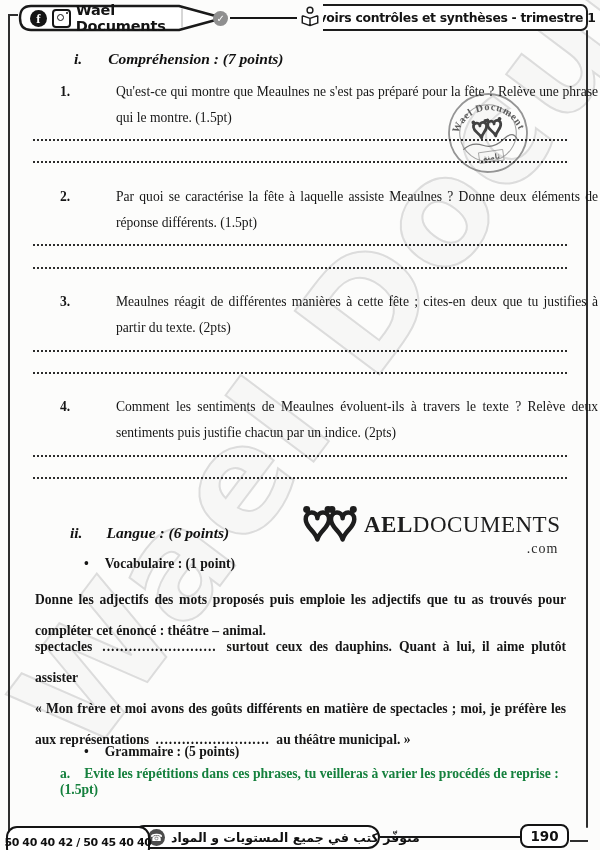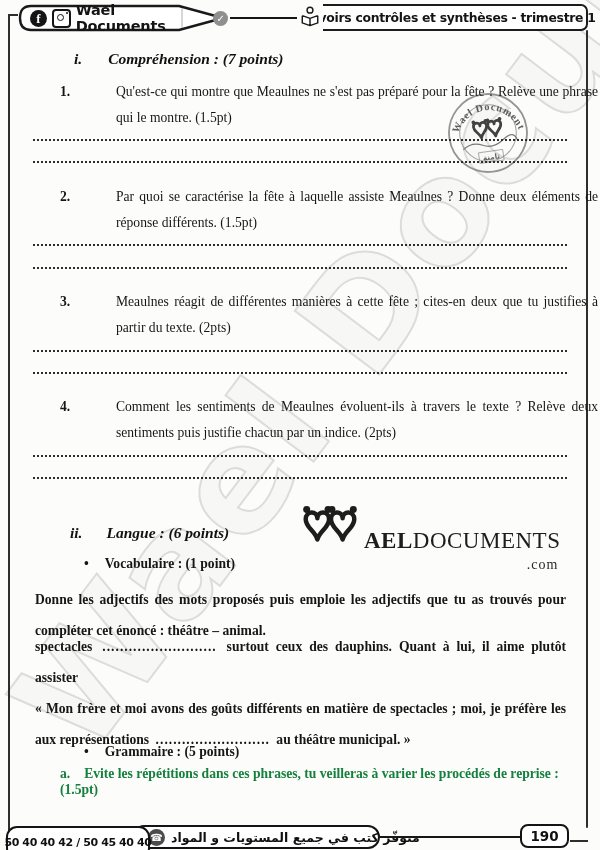--- a/index.html
+++ b/index.html
@@ -43,21 +43,21 @@
   .q1{top:79px;}  .n1{top:79px;}
   .q2{top:184px;} .n2{top:184px;}
   .q3{top:289px;} .n3{top:289px;}
   .q4{top:394px;} .n4{top:394px;}
   .dotline{position:absolute;left:33px;width:534px;height:0;border-bottom:2.6px dotted #2c2c2c;}
   .d1a{top:139px;} .d1b{top:161px;}
   .d2a{top:244px;} .d2b{top:267px;}
   .d3a{top:350px;} .d3b{top:372px;}
   .d4a{top:455px;} .d4b{top:477px;}
 
-  .logo{position:absolute;left:296px;top:498px;display:flex;align-items:flex-end;z-index:2;}
+  .logo{position:absolute;left:296px;top:498px;display:flex;align-items:flex-start;z-index:2;}
   .logo-text{font-family:"Liberation Serif",serif;font-size:23px;color:#1d1d1d;letter-spacing:.5px;line-height:26px;margin-top:14px;position:relative;}
   .logo-bold{font-weight:700;}
   .logo-com{position:absolute;right:2px;top:24px;font-size:14px;font-weight:400;letter-spacing:1px;color:#2a2a2a;margin-left:28px;}
 
   .bullet-row{position:absolute;left:84px;display:flex;gap:16px;font-size:13.6px;font-weight:600;color:#161616;}
   .b1{top:556px;} .b2{top:744px;}
   .para{position:absolute;left:35px;width:531px;font-size:13.6px;font-weight:600;color:#161616;line-height:31px;text-align:justify;}
   .vocab-para{top:584px;}
   .quote{position:absolute;left:35px;top:631px;width:531px;font-size:13.6px;font-weight:600;color:#161616;line-height:31px;}
   .quote .full{text-align:justify;text-align-last:justify;}

